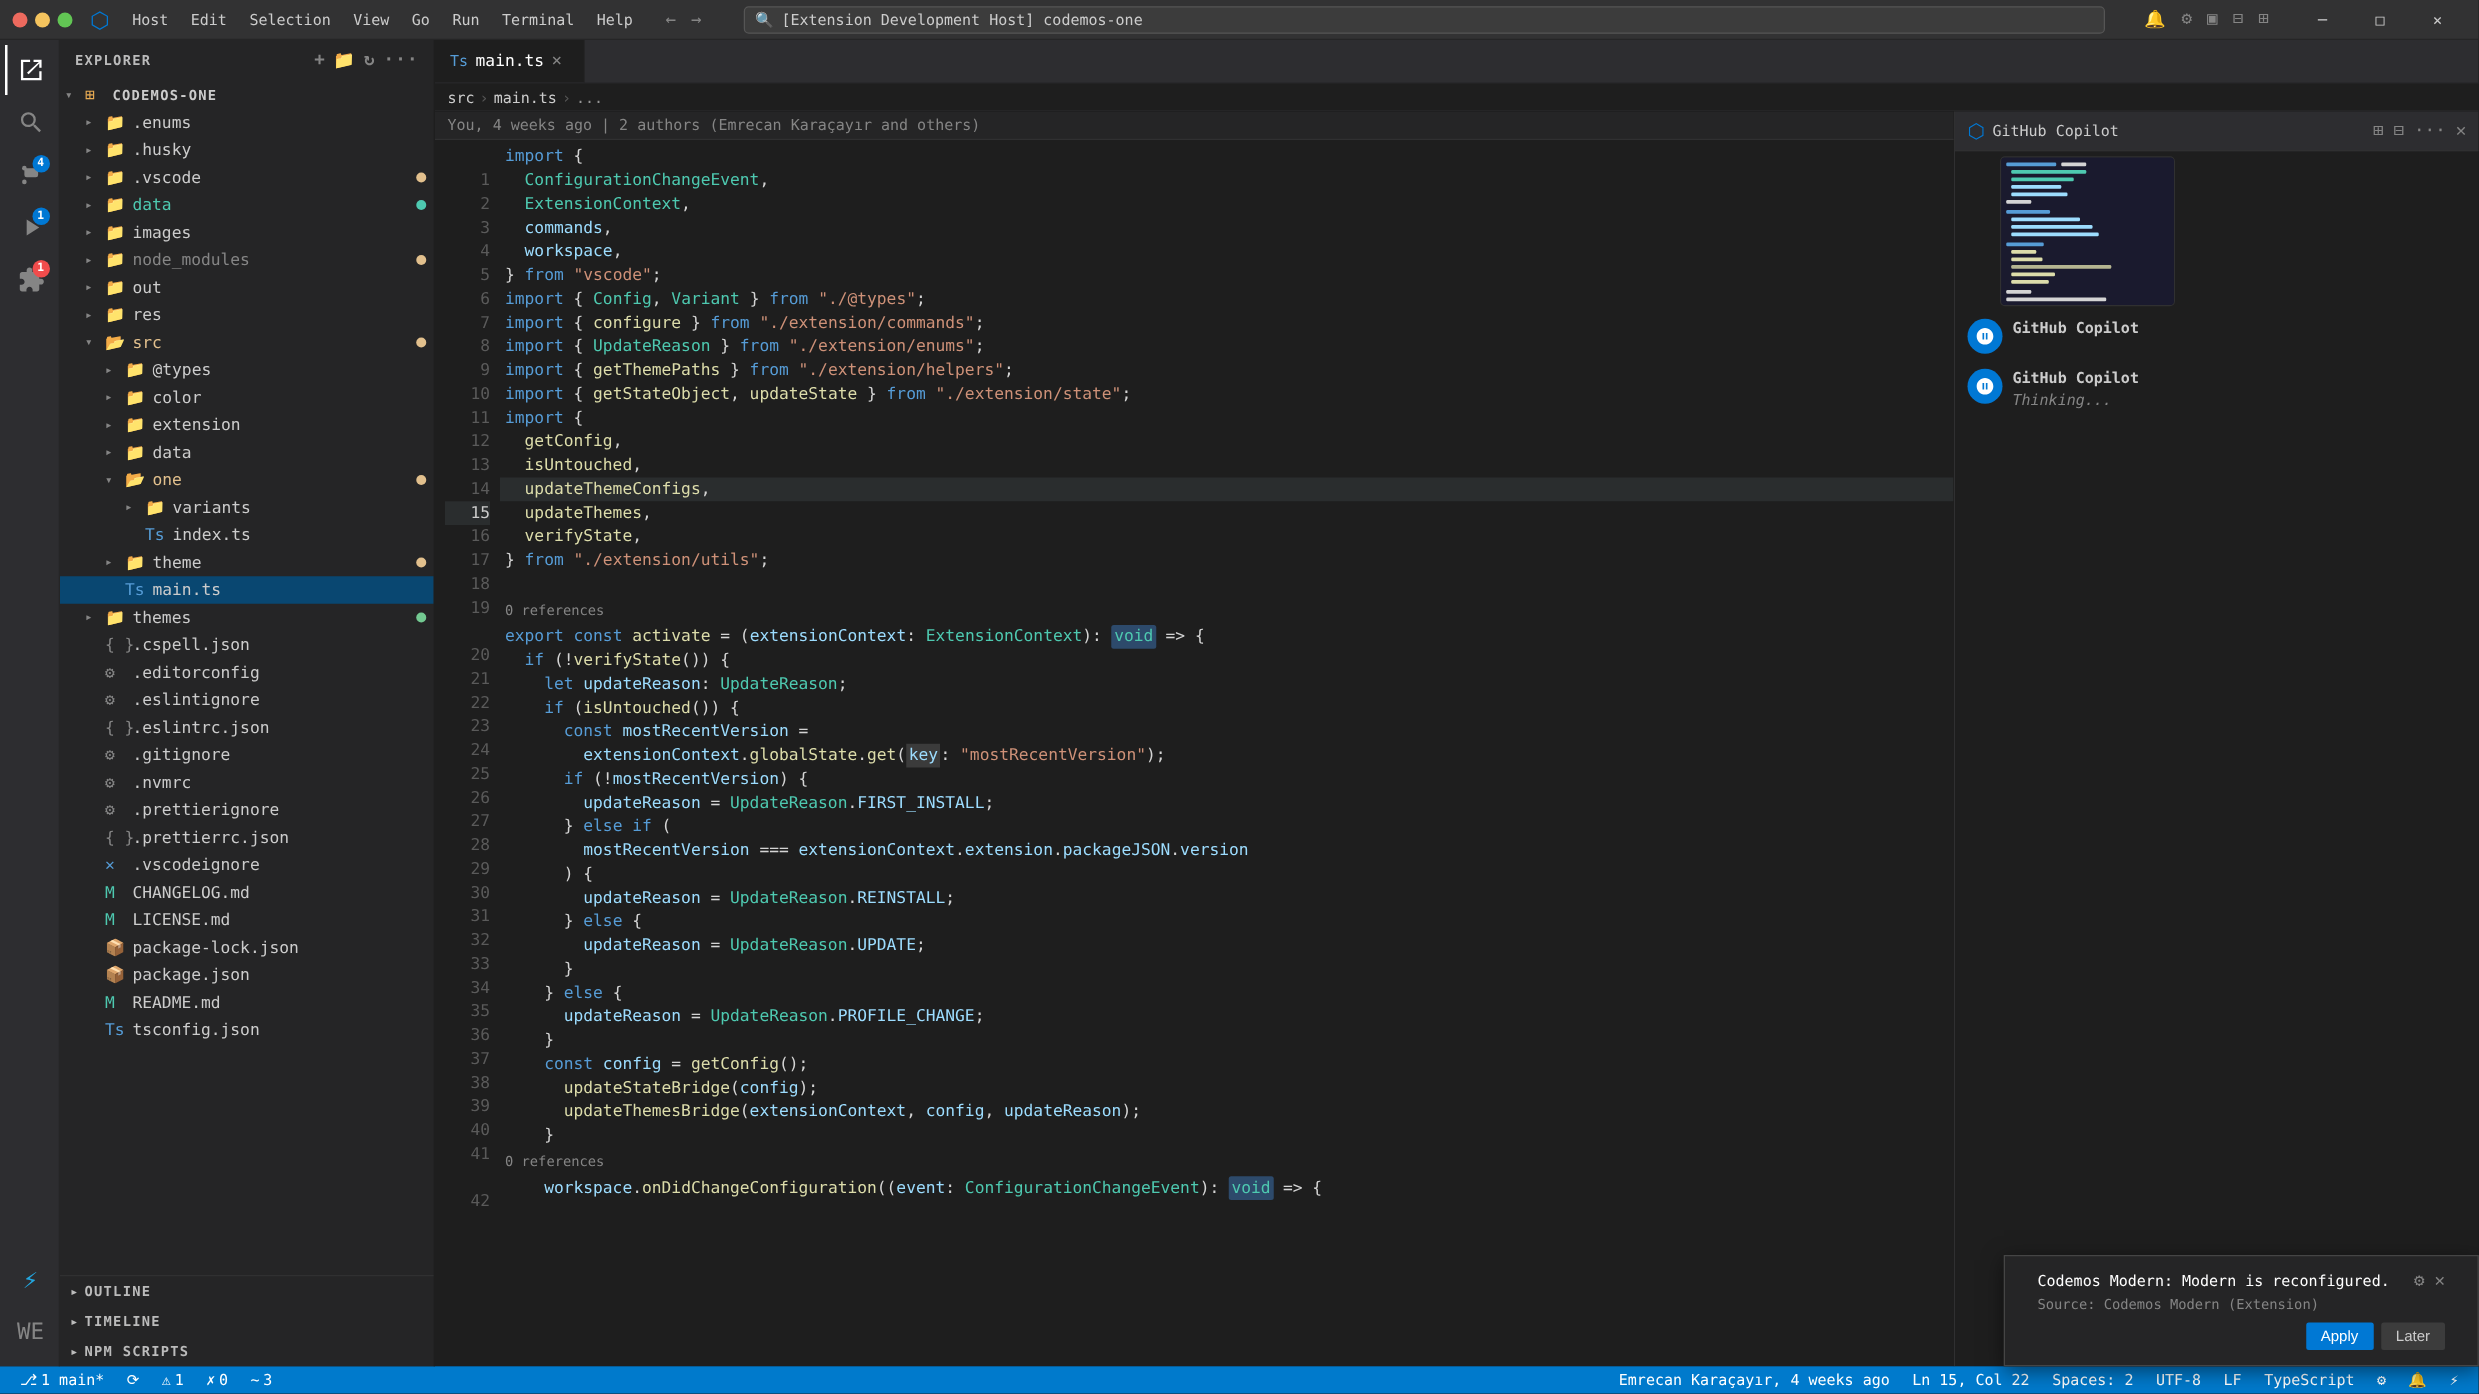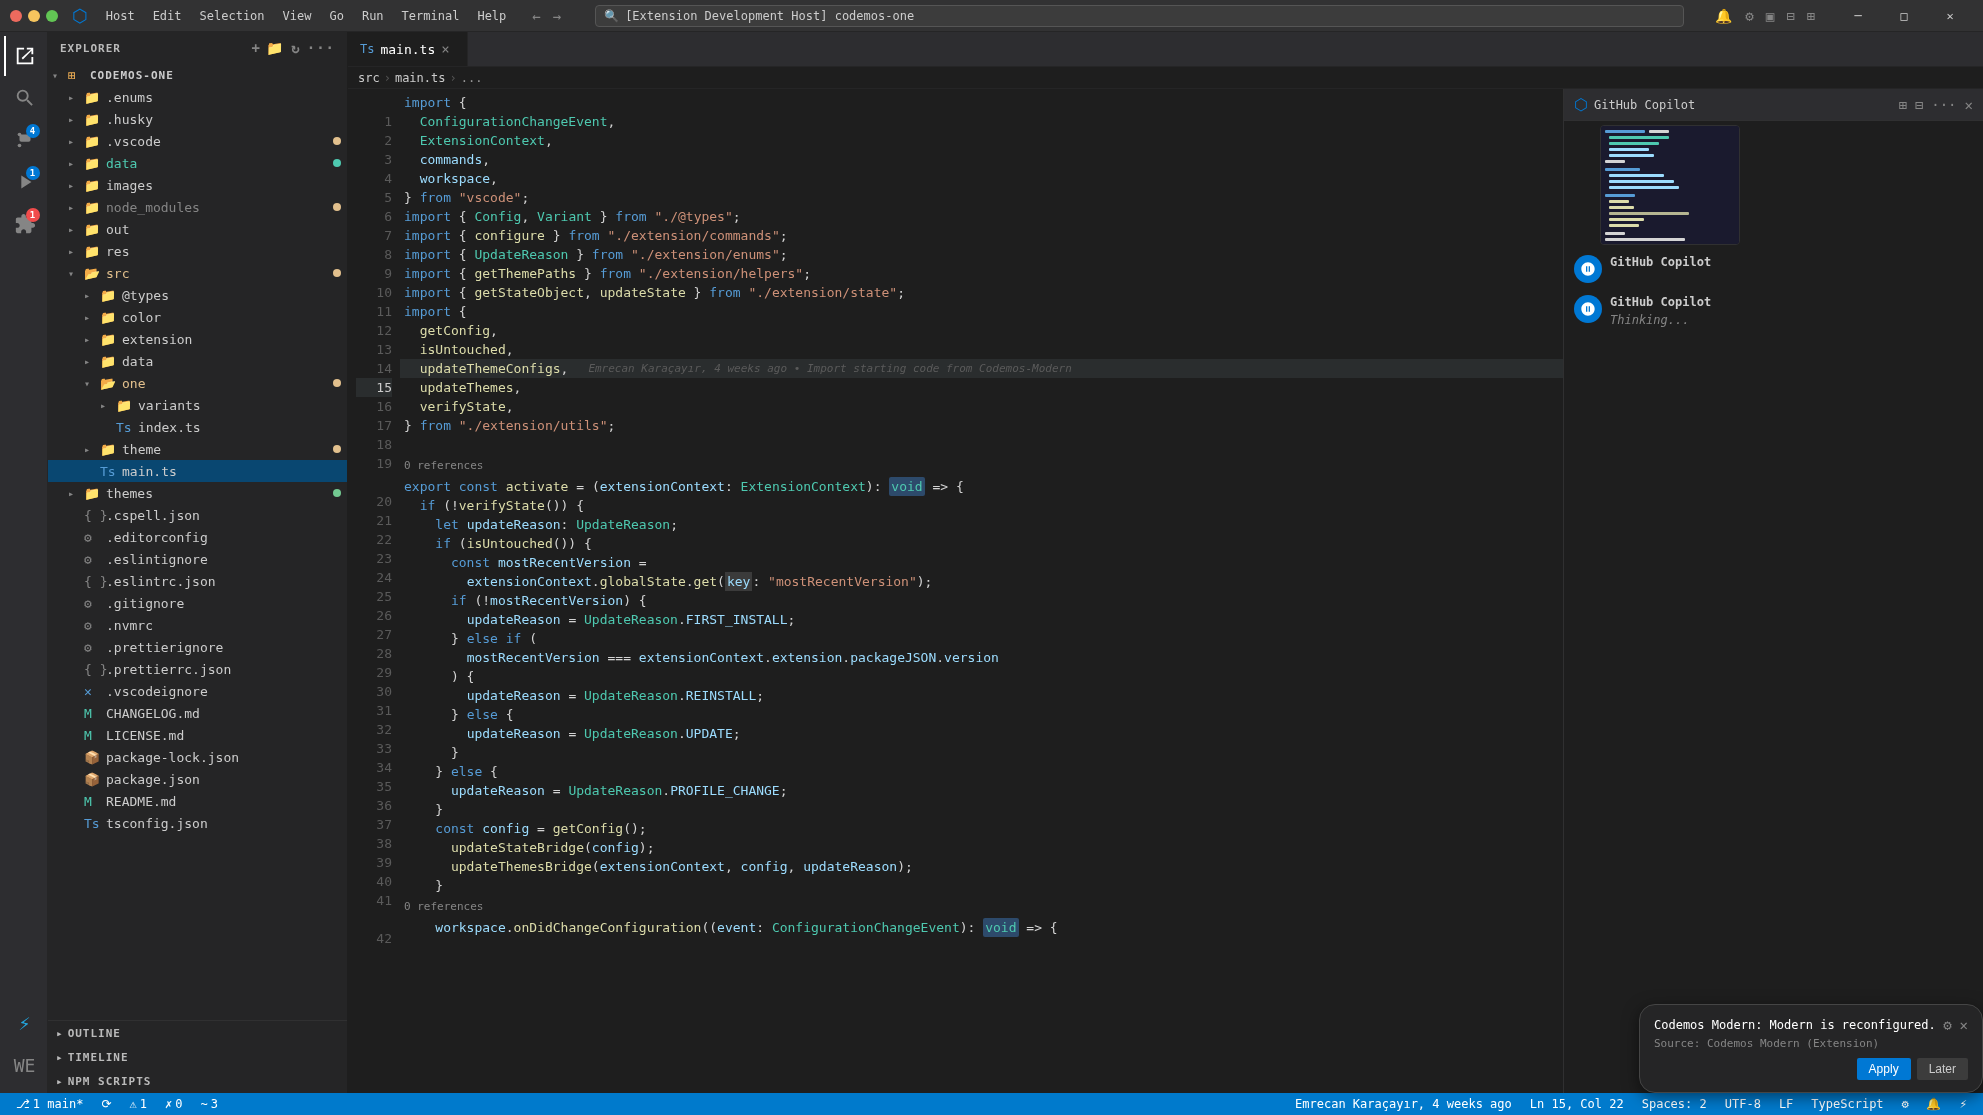--- a/index.html
+++ b/index.html
@@ -470,25 +470,25 @@
       cursor: pointer;
       white-space: nowrap;
       font-size: 12px;
     }
 
     
     #notification {
       position: absolute;
       bottom: 22px;
       right: 0;
-      width: 344px;
+      width: 380px;
       background: #252526;
       border: 1px solid #454545;
-      border-radius: 16px;
-      padding: 12px 14px;
+      border-radius: 0;
+      padding: 12px 26px;
       font-size: 12px;
       z-index: 100;
       box-shadow: 0 4px 16px rgba(0,0,0,0.5);
     }
     #notification-header {
       display: flex;
       align-items: center;
       justify-content: space-between;
       margin-bottom: 4px;
     }
@@ -865,20 +865,23 @@
       <span class="breadcrumb-sep">›</span>
       <span style="color:#cccccc;">main.ts</span>
       <span class="breadcrumb-sep">›</span>
       <span>...</span>
     </div>
 
     <div style="flex:1;display:flex;overflow:hidden;position:relative;">
 
       <div id="editor-area">
 
+        <div style="background:#252526;padding:4px 10px;font-size:12px;color:#858585;border-bottom:1px solid #303031;">
+          <span>You, 4 weeks ago | 2 authors (Emrecan Karaçayır and others)</span>
+        </div>
 
         <div id="editor-content">
           <div id="line-numbers">
             <div style="height:19px;"></div>
             <div>1</div>
               <div>2</div>
               <div>3</div>
               <div>4</div>
               <div>5</div>
             <div>6</div>
@@ -946,21 +949,20 @@
             <div class="code-line"><span class="kw">import</span><span class="punct"> { </span><span class="fn">getStateObject</span><span class="punct">, </span><span class="fn">updateState</span><span class="punct"> } </span><span class="kw">from</span><span class="plain"> </span><span class="str">"./extension/state"</span><span class="punct">;</span></div>
 
             <div class="code-line"><span class="kw">import</span><span class="punct"> {</span></div>
 
             <div class="code-line"><span class="plain">  </span><span class="fn">getConfig</span><span class="punct">,</span></div>
 
             <div class="code-line"><span class="plain">  </span><span class="fn">isUntouched</span><span class="punct">,</span></div>
 
             <div class="code-line active-line">
               <span class="plain">  </span><span class="fn">updateThemeConfigs</span><span class="punct">,</span>
-              <span class="blame-line">Emrecan Karaçayır, 4 weeks ago • Import starting code from Codemos-Modern</span>
             </div>
 
             <div class="code-line"><span class="plain">  </span><span class="fn">updateThemes</span><span class="punct">,</span></div>
 
             <div class="code-line"><span class="plain">  </span><span class="fn">verifyState</span><span class="punct">,</span></div>
 
             <div class="code-line"><span class="punct">} </span><span class="kw">from</span><span class="plain"> </span><span class="str">"./extension/utils"</span><span class="punct">;</span></div>
 
             <div class="code-line"></div>
 

